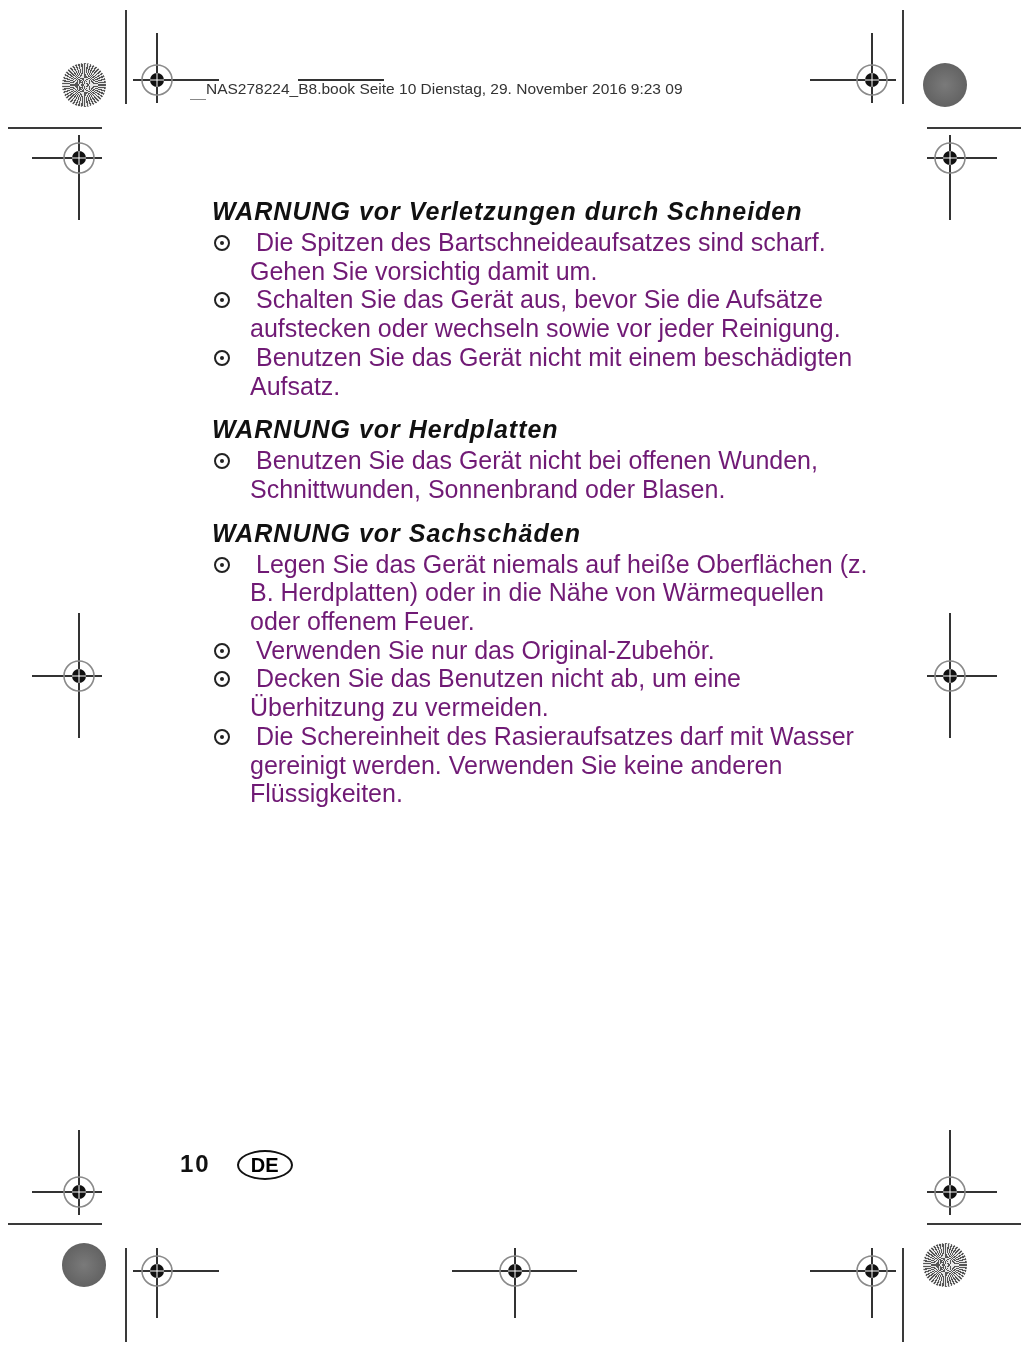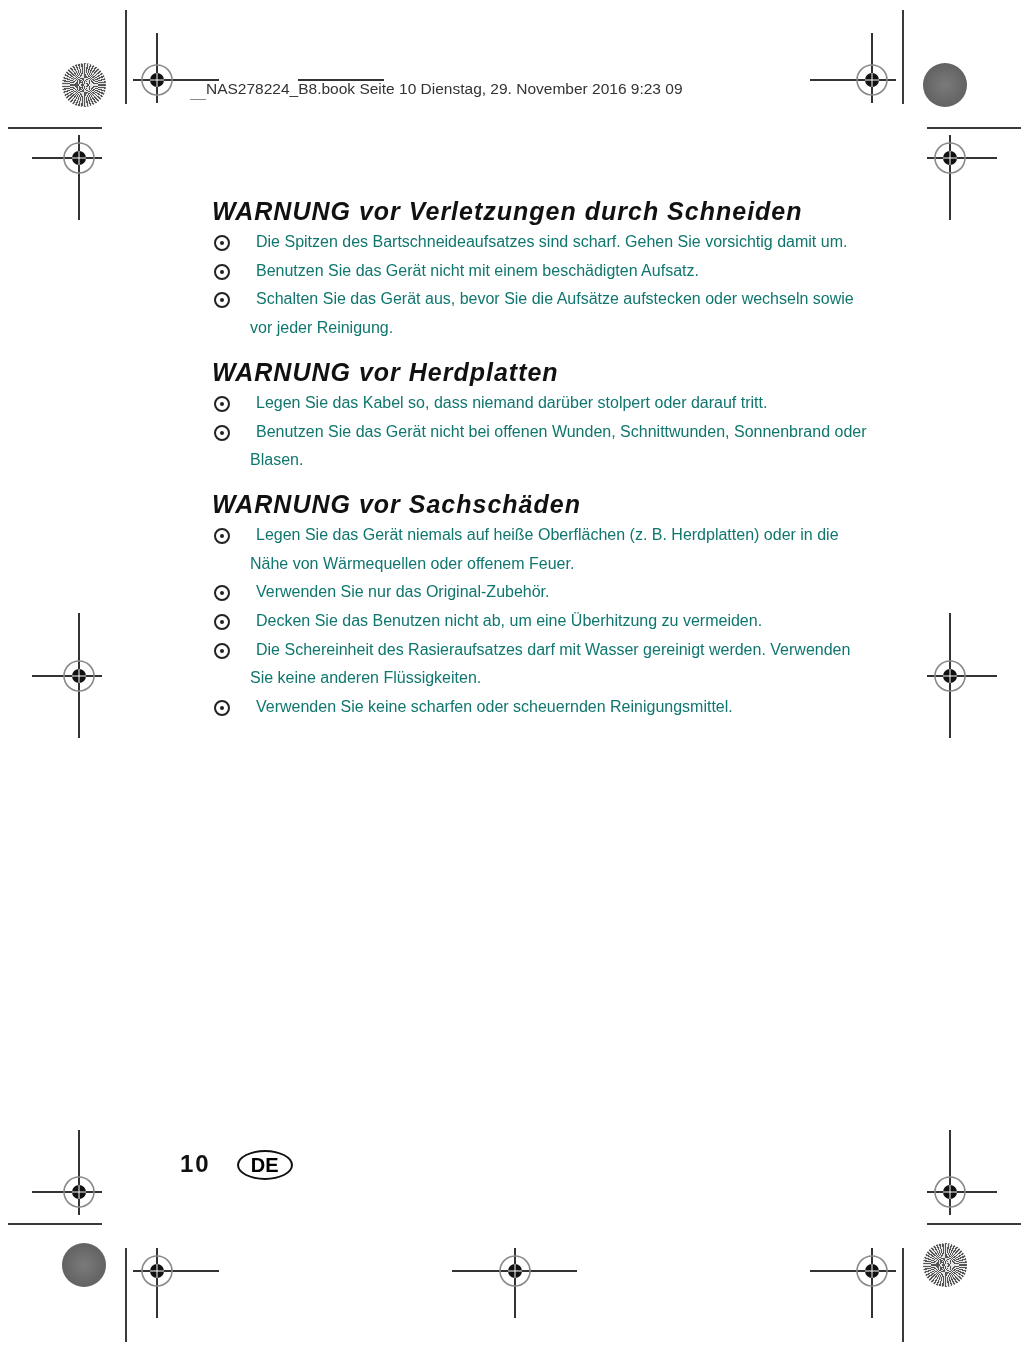--- a/index.html
+++ b/index.html
@@ -12,21 +12,21 @@
   .disc.light { background: repeating-conic-gradient(#555 0deg 4deg, #e6e6e6 4deg 8deg); }
   .disc.dark { background: radial-gradient(circle, #7a7a7a 0%, #666 60%, #5a5a5a 100%); }
   .slug { position: absolute; left: 206px; top: 80px; font-family: Liberation Sans, sans-serif;
           font-size: 15.5px; color: #333; white-space: nowrap; }
   .slug-under { position: absolute; left: 190px; top: 99px; width: 16px; height: 1px; background: #888; }
   .content { position: absolute; left: 180px; top: 196px; width: 660px; margin-left: 32px; }
   .section { margin-bottom: 14px; }
   .heading { font-size: 25px; font-weight: bold; font-style: italic; letter-spacing: 1px;
              line-height: 30px; margin: 0 0 2px 0; color: #111; }
   ul.items { list-style: none; margin: 0; padding: 0; }
-  li.item { position: relative; padding-left: 38px; font-size: 16px; line-height: 28.7px; color: #0f766e; }
+  li.item { position: relative; padding-left: 38px; font-size: 25px; line-height: 28.7px; color: #701a75; }
   li.item .bullet { position: absolute; left: 2px; top: 7px; width: 12px; height: 12px;
                     border: 2px solid #222; border-radius: 50%; }
   li.item .bullet::after { content: ""; position: absolute; left: 4px; top: 4px; width: 4px; height: 4px;
                            background: #222; border-radius: 50%; }
   li.item .text { display: block; text-indent: 6px; }
   .footer { position: absolute; left: 180px; top: 1150px; display: flex; align-items: flex-start; }
   .page-num { font-size: 24px; font-weight: bold; letter-spacing: 2px; color: #111; }
   .lang-badge { margin-left: 26px; width: 56px; height: 30px; border: 2.5px solid #111; border-radius: 50%;
                 display: flex; align-items: center; justify-content: center; font-size: 20px;
                 font-weight: bold; color: #000000; box-sizing: border-box; }
@@ -102,36 +102,32 @@
 <div class="content">
   <div class="section">
     <h2 class="heading">WARNUNG vor Verletzungen durch Schneiden</h2>
     <ul class="items">
       <li class="item">
           <span class="bullet"></span>
           <span class="text">Die Spitzen des Bartschneideaufsatzes sind scharf. Gehen Sie vorsichtig damit um.</span>
         </li>
       <li class="item">
           <span class="bullet"></span>
-          <span class="text">Benutzen Sie das Gerät nicht mit einem beschädigten Aufsatz.</span>
+          <span class="text">Schalten Sie das Gerät aus, bevor Sie die Aufsätze aufstecken oder wechseln sowie vor jeder Reinigung.</span>
         </li>
       <li class="item">
           <span class="bullet"></span>
-          <span class="text">Schalten Sie das Gerät aus, bevor Sie die Aufsätze aufstecken oder wechseln sowie vor jeder Reinigung.</span>
+          <span class="text">Benutzen Sie das Gerät nicht mit einem beschädigten Aufsatz.</span>
         </li>
     </ul>
   </div>
 
   <div class="section">
     <h2 class="heading">WARNUNG vor Herdplatten</h2>
     <ul class="items">
-      <li class="item">
-          <span class="bullet"></span>
-          <span class="text">Legen Sie das Kabel so, dass niemand darüber stolpert oder darauf tritt.</span>
-        </li>
       <li class="item">
           <span class="bullet"></span>
           <span class="text">Benutzen Sie das Gerät nicht bei offenen Wunden, Schnittwunden, Sonnenbrand oder Blasen.</span>
         </li>
     </ul>
   </div>
 
   <div class="section">
     <h2 class="heading">WARNUNG vor Sachschäden</h2>
     <ul class="items">
@@ -144,24 +140,20 @@
           <span class="text">Verwenden Sie nur das Original-Zubehör.</span>
         </li>
       <li class="item">
           <span class="bullet"></span>
           <span class="text">Decken Sie das Benutzen nicht ab, um eine Überhitzung zu vermeiden.</span>
         </li>
       <li class="item">
           <span class="bullet"></span>
           <span class="text">Die Schereinheit des Rasieraufsatzes darf mit Wasser gereinigt werden. Verwenden Sie keine anderen Flüssigkeiten.</span>
         </li>
-      <li class="item">
-          <span class="bullet"></span>
-          <span class="text">Verwenden Sie keine scharfen oder scheuernden Reinigungsmittel.</span>
-        </li>
     </ul>
   </div>
 </div>
 
 <div class="footer">
   <span class="page-num">10</span>
   <span class="lang-badge">DE</span>
 </div>
 
 </body></html>

